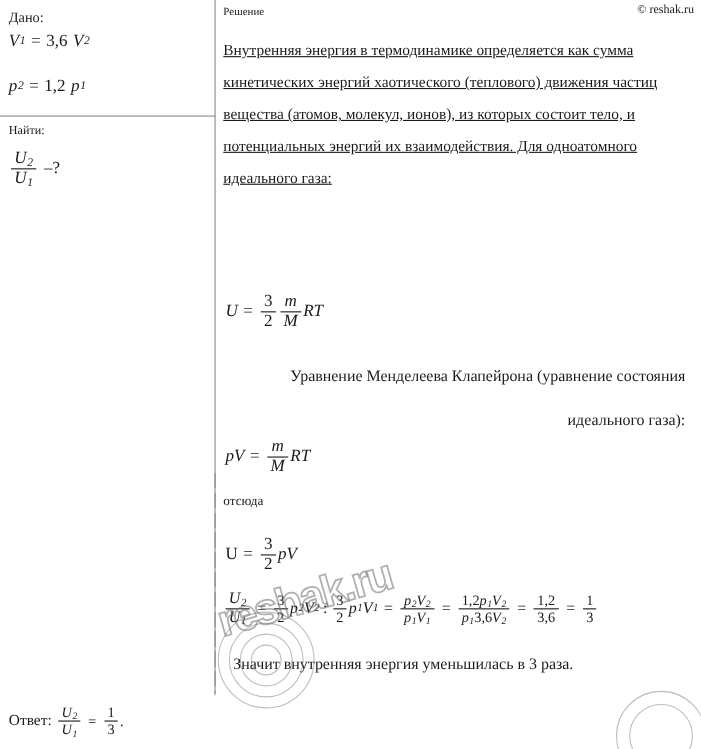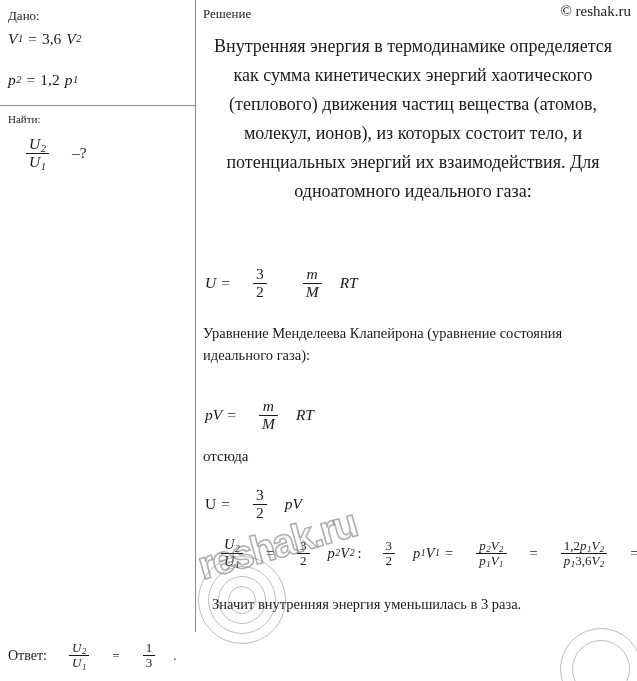--- a/index.html
+++ b/index.html
@@ -74,60 +74,62 @@
   }
   .find-expr {
     position: absolute;
     left: 8px;
     top: 136px;
   }
   .label-reshenie {
     position: absolute;
     left: 203px;
     top: 6px;
-    font-size: 13px;
+    font-size: 10px;
   }
   .copyright {
     position: absolute;
     right: 6px;
     top: 3px;
-    font-size: 15px;
+    font-size: 11px;
     font-family: "Liberation Serif", serif;
     white-space: nowrap;
   }
 
   .para {
     position: absolute;
     left: 203px;
     width: 420px;
-    font-size: 18px;
+    font-size: 14px;
     line-height: 29px;
-    text-align: center;
+    text-align: left;
+    text-decoration: underline;
   }
   .para-intro { top: 32px; }
 
   .formula-block {
     position: absolute;
     left: 205px;
   }
   .f-internal-energy { top: 266px; }
   .para-clapeyron {
     position: absolute;
     left: 203px;
     top: 322px;
     width: 420px;
     font-size: 14.5px;
-    line-height: 22px;
+    line-height: 40px;
+    text-align: right;
   }
   .f-clapeyron { top: 398px; }
   .word-otsuda {
     position: absolute;
     left: 203px;
     top: 448px;
-    font-size: 15px;
+    font-size: 12px;
   }
   .f-u-pv { top: 487px; }
   .f-chain {
     position: absolute;
     left: 203px;
     top: 537px;
     white-space: nowrap;
   }
   .conclusion {
     position: absolute;
@@ -172,21 +174,21 @@
     font-style: italic;
     vertical-align: -0.28em;
     line-height: 0;
     margin-left: 0.5px;
   }
   .frac {
     display: inline-flex;
     flex-direction: column;
     align-items: center;
     vertical-align: middle;
-    margin: 0 18px;
+    margin: 0 2px;
     line-height: 1.08;
   }
   .frac > .fnum { padding: 0 3px; }
   .frac > .fden {
     padding: 0 3px;
     border-top: 1.2px solid #1a1a1a;
   }
   .frac-sm { font-size: 13px; }
 
   

